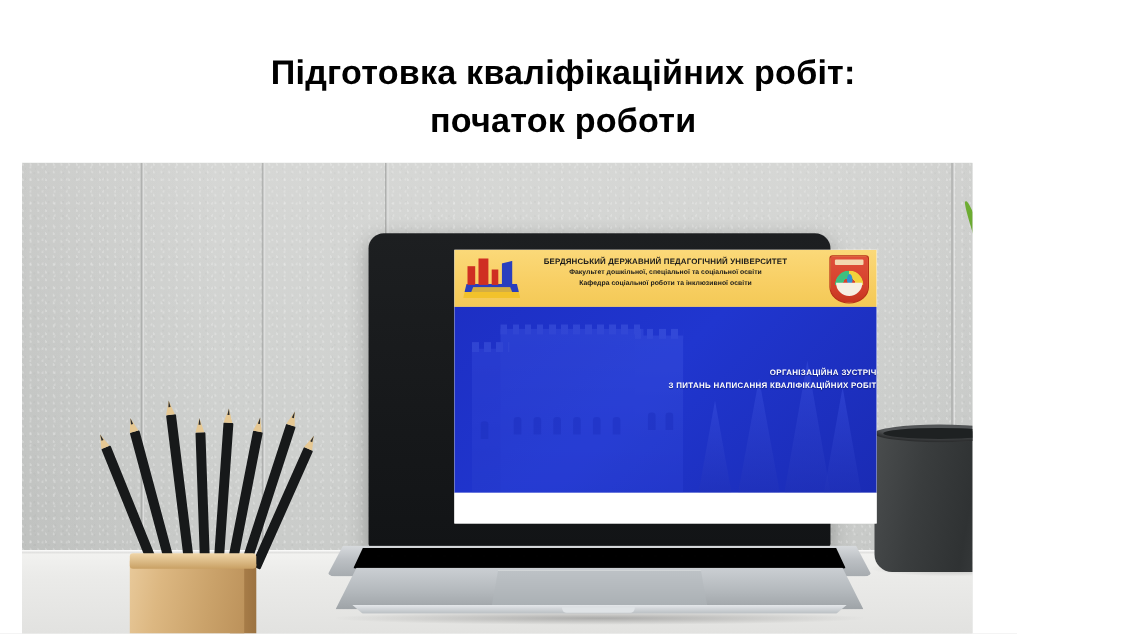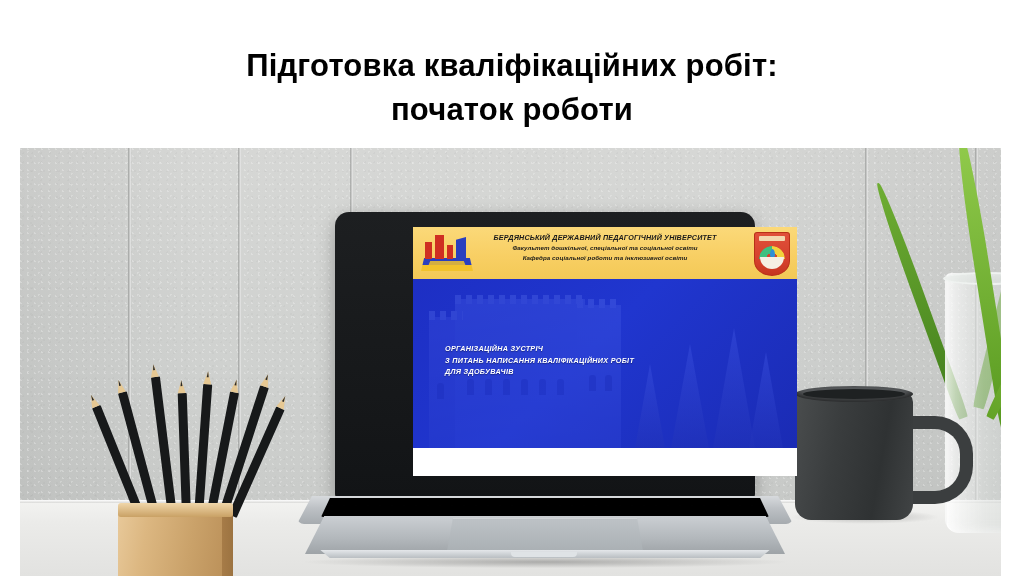--- a/index.html
+++ b/index.html
@@ -12,22 +12,22 @@
   
   .title-block{
     position:absolute;left:0;top:44px;width:1024px;text-align:center;
     color:#000;font-weight:bold;font-size:31px;line-height:1.42;
     letter-spacing:.2px;
   }
   .title-line{display:block;}
 
   
   .photo{
-    position:absolute;left:20px;top:148px;width:981px;height:428px;
-    overflow:hidden;background:#d8d9d7;font-style:italic;
+    position:absolute;left:20px;top:148px;width:864px;height:428px;
+    overflow:hidden;background:#d8d9d7;
   }
   
   .wall{
     position:absolute;left:0;top:0;width:1004px;height:365px;
     background:
       linear-gradient(90deg,rgba(0,0,0,.05) 0%,rgba(0,0,0,0) 18%,rgba(0,0,0,0) 70%,rgba(0,0,0,.05) 100%),
       linear-gradient(180deg,#d6d7d5 0%,#cfd1cf 60%,#c9cbc9 100%);
   }
   .wall-seam{position:absolute;top:0;width:3px;height:365px;
     background:linear-gradient(90deg,rgba(120,122,120,.55),rgba(245,245,245,.75));}
@@ -193,24 +193,23 @@
     background:repeating-linear-gradient(90deg,#5c74ef 0 6px,transparent 6px 11px);}
   .wm-c1{left:36px;top:12px;width:130px;}
   .wm-c2{left:158px;top:16px;width:44px;}
   .wm-c3{left:10px;top:28px;width:34px;}
   .wm-win{position:absolute;width:7px;height:16px;background:#2333b4;opacity:.75;
     border-radius:3px 3px 0 0;}
   .wm-tree{position:absolute;bottom:0;
     background:linear-gradient(180deg,#3c52e0,#2233b8);
     clip-path:polygon(50% 0,100% 100%,0 100%);opacity:.45;}
   .sl-text{
-    position:absolute;left:0;top:64px;width:384px;text-align:left;
+    position:absolute;left:0;top:54px;width:384px;text-align:right;
     color:#ffffff;font-weight:bold;line-height:1.62;
     text-shadow:0 1px 1px rgba(0,0,0,.35);
-    margin-left:32px;
   }
   .sl-text div{font-size:7.2px;letter-spacing:.3px;}
   .sl-foot{
     position:absolute;left:0;top:221px;width:384px;height:28px;background:#ffffff;
   }
   
   .base{
     position:absolute;left:22px;top:284px;width:496px;height:28px;
     background:linear-gradient(180deg,#d7dadd 0%,#bcc0c4 45%,#a6abaf 100%);
     border-radius:4px 4px 7px 7px;
@@ -361,21 +360,20 @@
               <div class="wm-win" style="left:186px;top:92px"></div>
             </div>
             <div class="wm-tree" style="left:300px;width:42px;height:120px"></div>
             <div class="wm-tree" style="left:336px;width:34px;height:96px"></div>
             <div class="wm-tree" style="left:258px;width:38px;height:104px"></div>
             <div class="wm-tree" style="left:222px;width:30px;height:84px"></div>
 
             <div class="sl-text">
               <div>ОРГАНІЗАЦІЙНА ЗУСТРІЧ</div>
               <div>З ПИТАНЬ НАПИСАННЯ КВАЛІФІКАЦІЙНИХ РОБІТ</div>
-              <div>ДЛЯ ЗДОБУВАЧІВ</div>
             </div>
           </div>
 
           <div class="sl-foot"></div>
         </div>
       </div>
 
       <div class="lap-shadow"></div>
       <div class="base"></div>
       <div class="kbd"></div>

